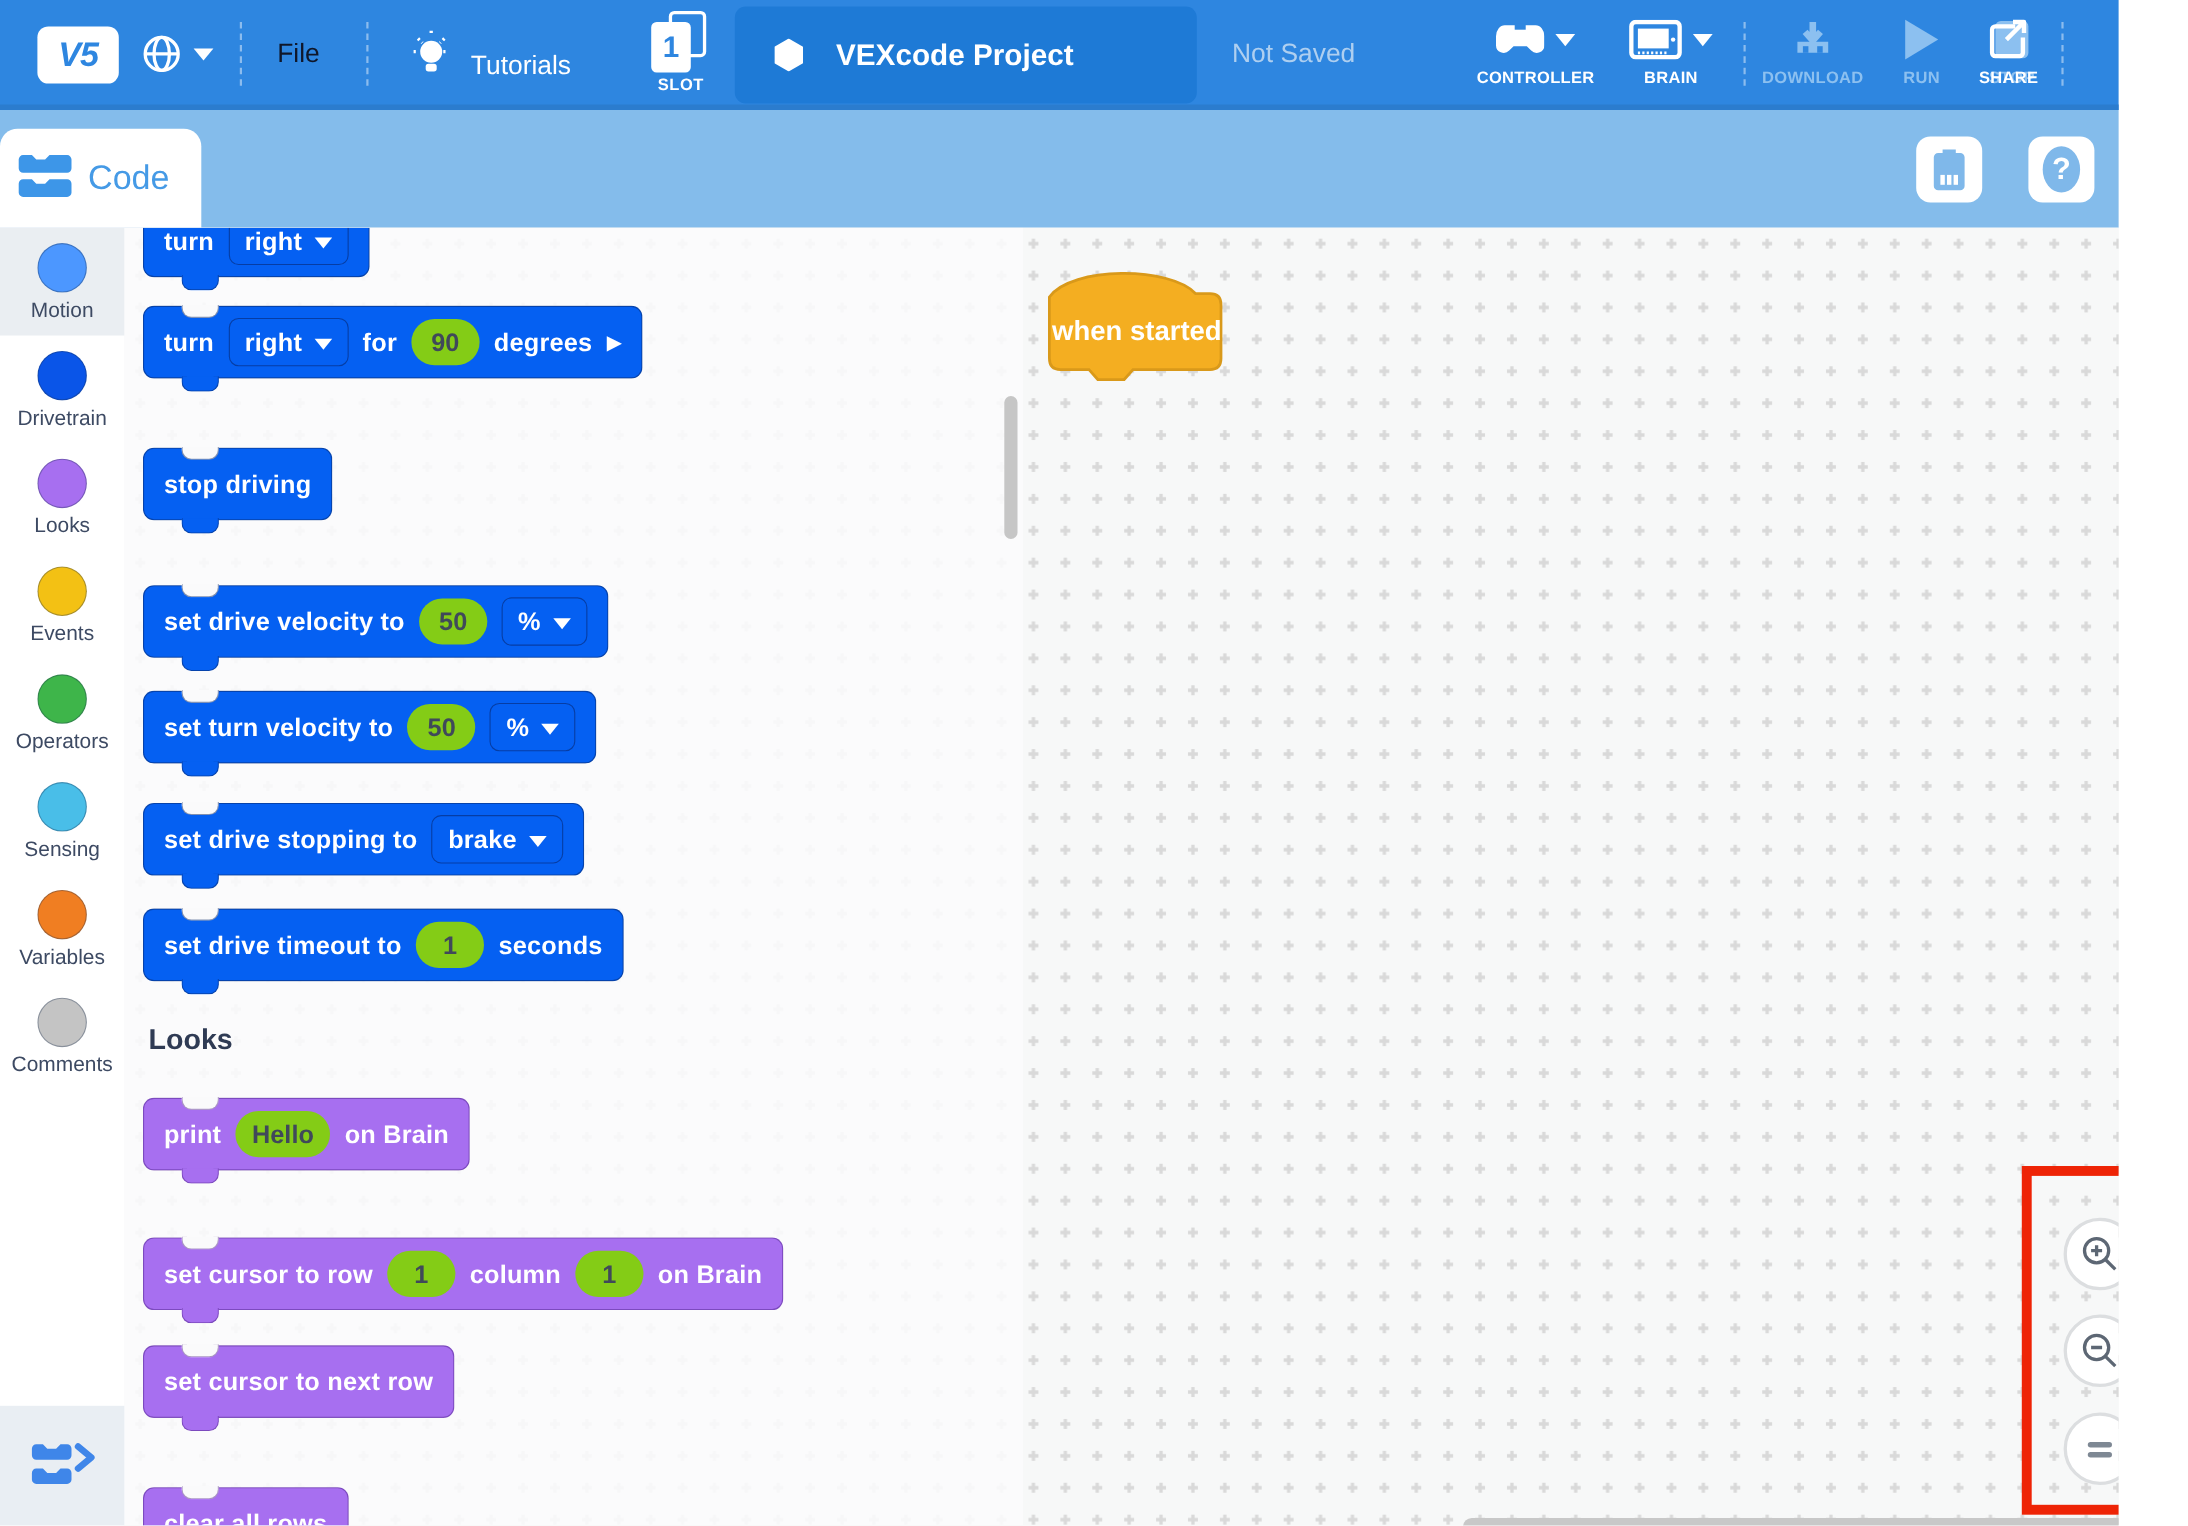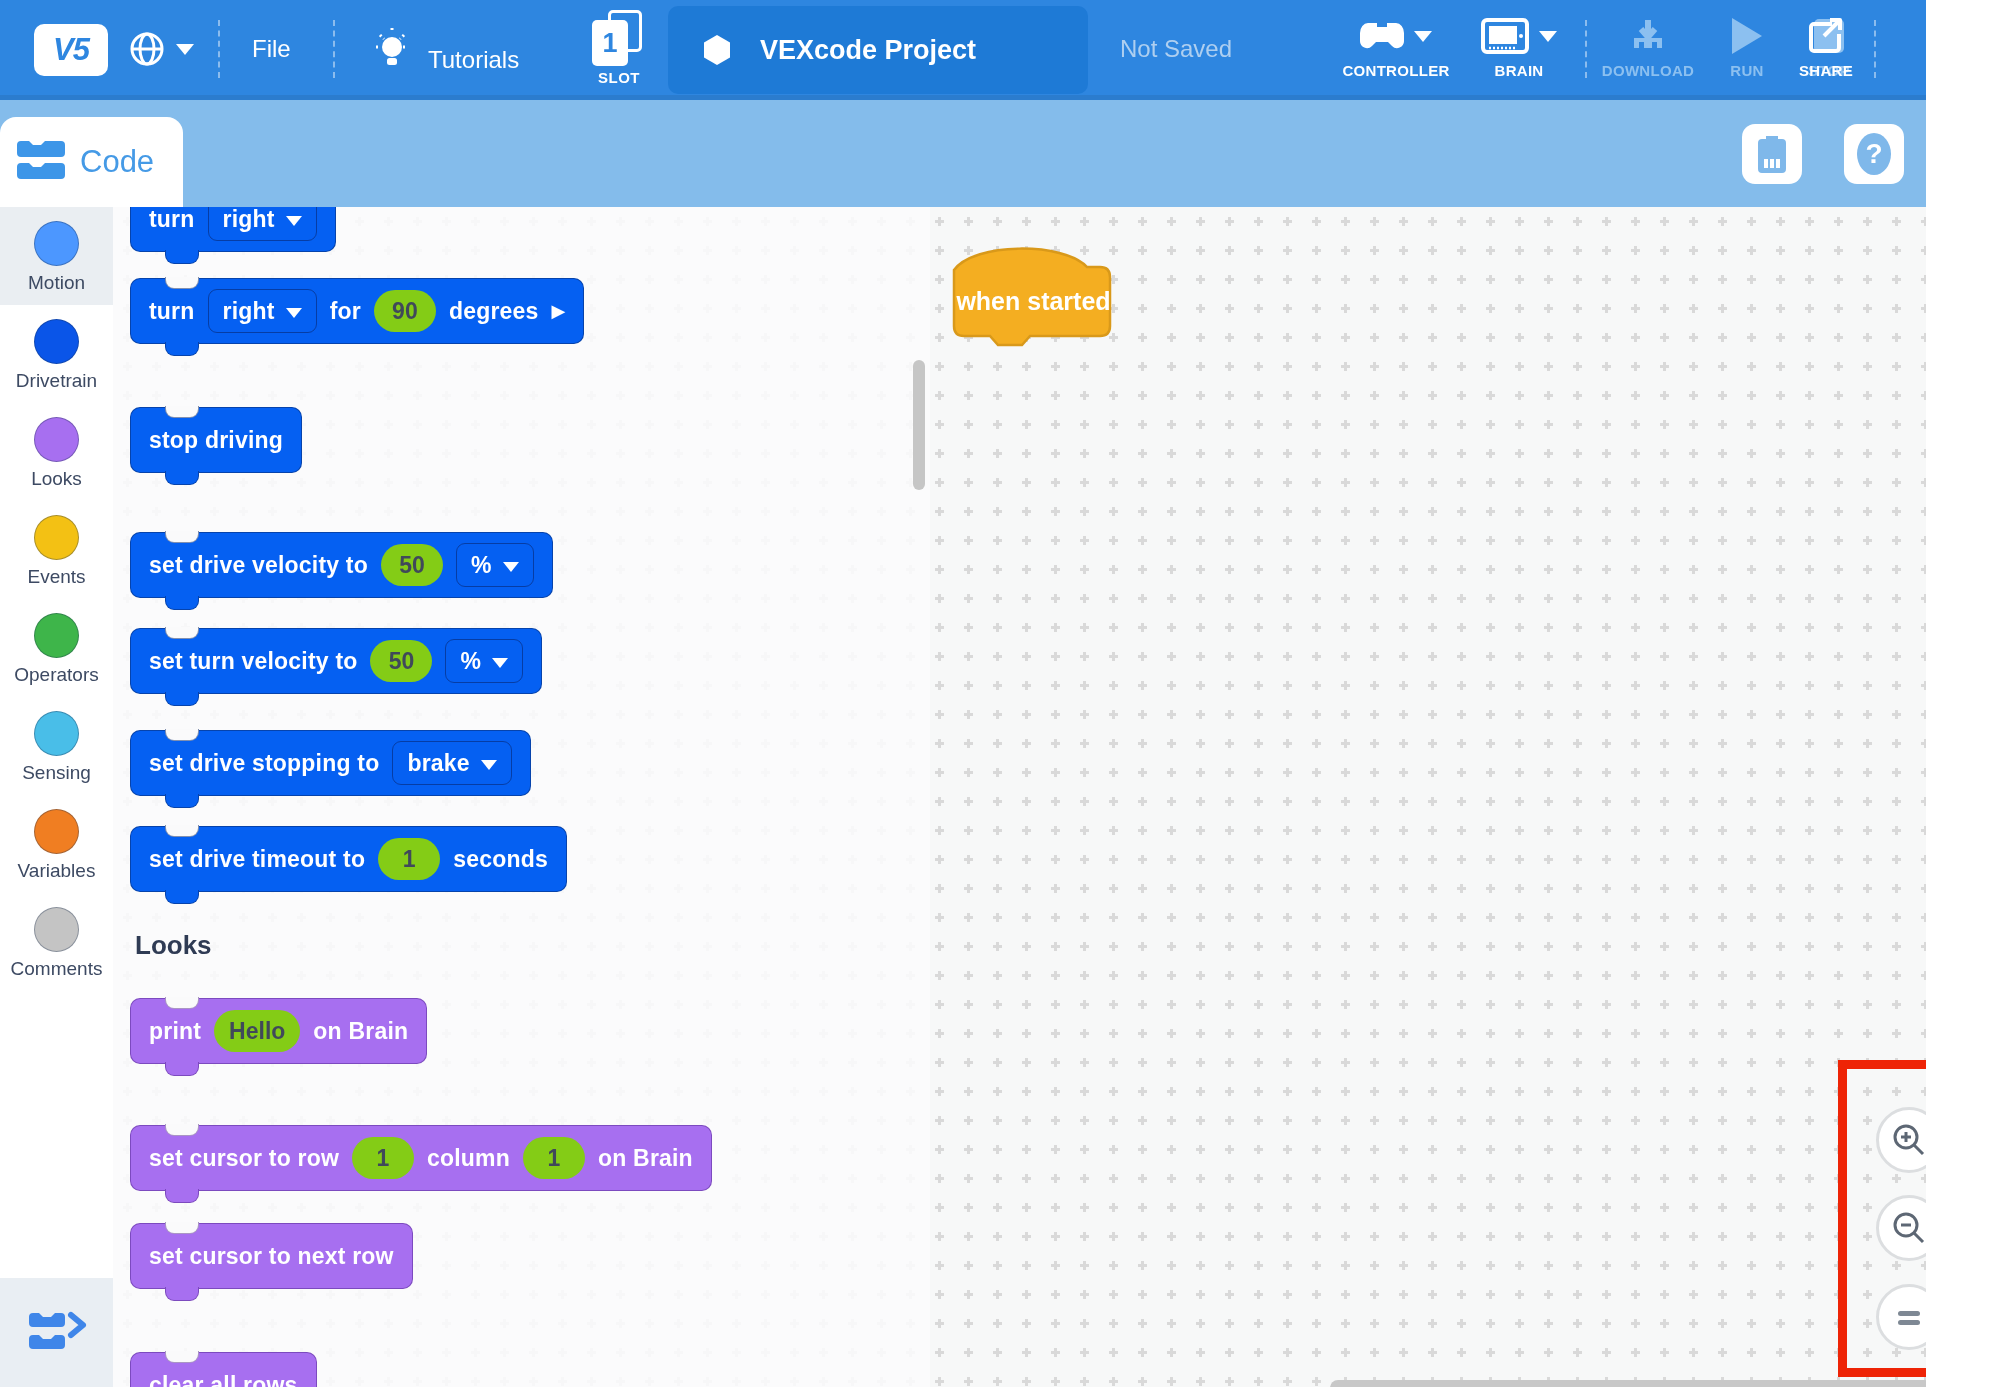--- a/index.html
+++ b/index.html
@@ -6,21 +6,21 @@
   *{box-sizing:border-box;font-family:"Liberation Sans","DejaVu Sans",sans-serif;}
   .screen{position:relative;width:1926px;height:1387px;overflow:hidden;background:#F7F8F8;}
 
   
   .topbar{position:absolute;left:0;top:0;width:1989px;height:100px;background:#2E86E0;border-bottom:5px solid #2B7CCE;}
   .topbar .sep{position:absolute;top:20px;height:58px;border-left:2px dashed rgba(255,255,255,.45);}
   .v5logo{position:absolute;left:34px;top:24px;width:74px;height:52px;background:#fff;border-radius:10px;display:flex;align-items:center;justify-content:center;}
   .v5logo span{color:#2E86E0;font-weight:bold;font-style:italic;font-size:31px;letter-spacing:-1px;}
   .globe-wrap{position:absolute;left:128px;top:30px;display:flex;align-items:center;gap:10px;}
   .caret-down{width:0;height:0;border-left:9px solid transparent;border-right:9px solid transparent;border-top:11px solid #fff;}
-  .tb-text{position:absolute;top:35px;color:#ffffff;font-size:24px;}
+  .tb-text{position:absolute;top:35px;color:#0f172a;font-size:24px;}
   .tut-wrap{position:absolute;left:372px;top:22px;display:flex;align-items:flex-end;gap:16px;}
   .tut-wrap .tb-label-big{color:#fff;font-size:24px;}
   .slot-wrap{position:absolute;left:588px;top:10px;width:62px;text-align:center;}
   .slot-ic{position:relative;width:54px;height:56px;margin:0 auto;}
   .slot-back{position:absolute;left:16px;top:0;width:34px;height:42px;border:3px solid #fff;border-radius:5px;}
   .slot-front{position:absolute;left:0;top:10px;width:36px;height:46px;background:#fff;border-radius:5px;color:#2E86E0;font-size:27px;font-weight:bold;line-height:46px;}
   .tb-minilabel{color:#fff;font-size:15px;font-weight:bold;letter-spacing:.5px;margin-top:3px;}
   .project-box{position:absolute;left:668px;top:6px;width:420px;height:88px;background:#1E7AD6;border-radius:10px;display:flex;align-items:center;padding-left:36px;gap:30px;}
   .project-box .title{color:#fff;font-size:27px;font-weight:600;}
   .save-status{position:absolute;left:1120px;top:35px;color:#AECFF0;font-size:24px;}

